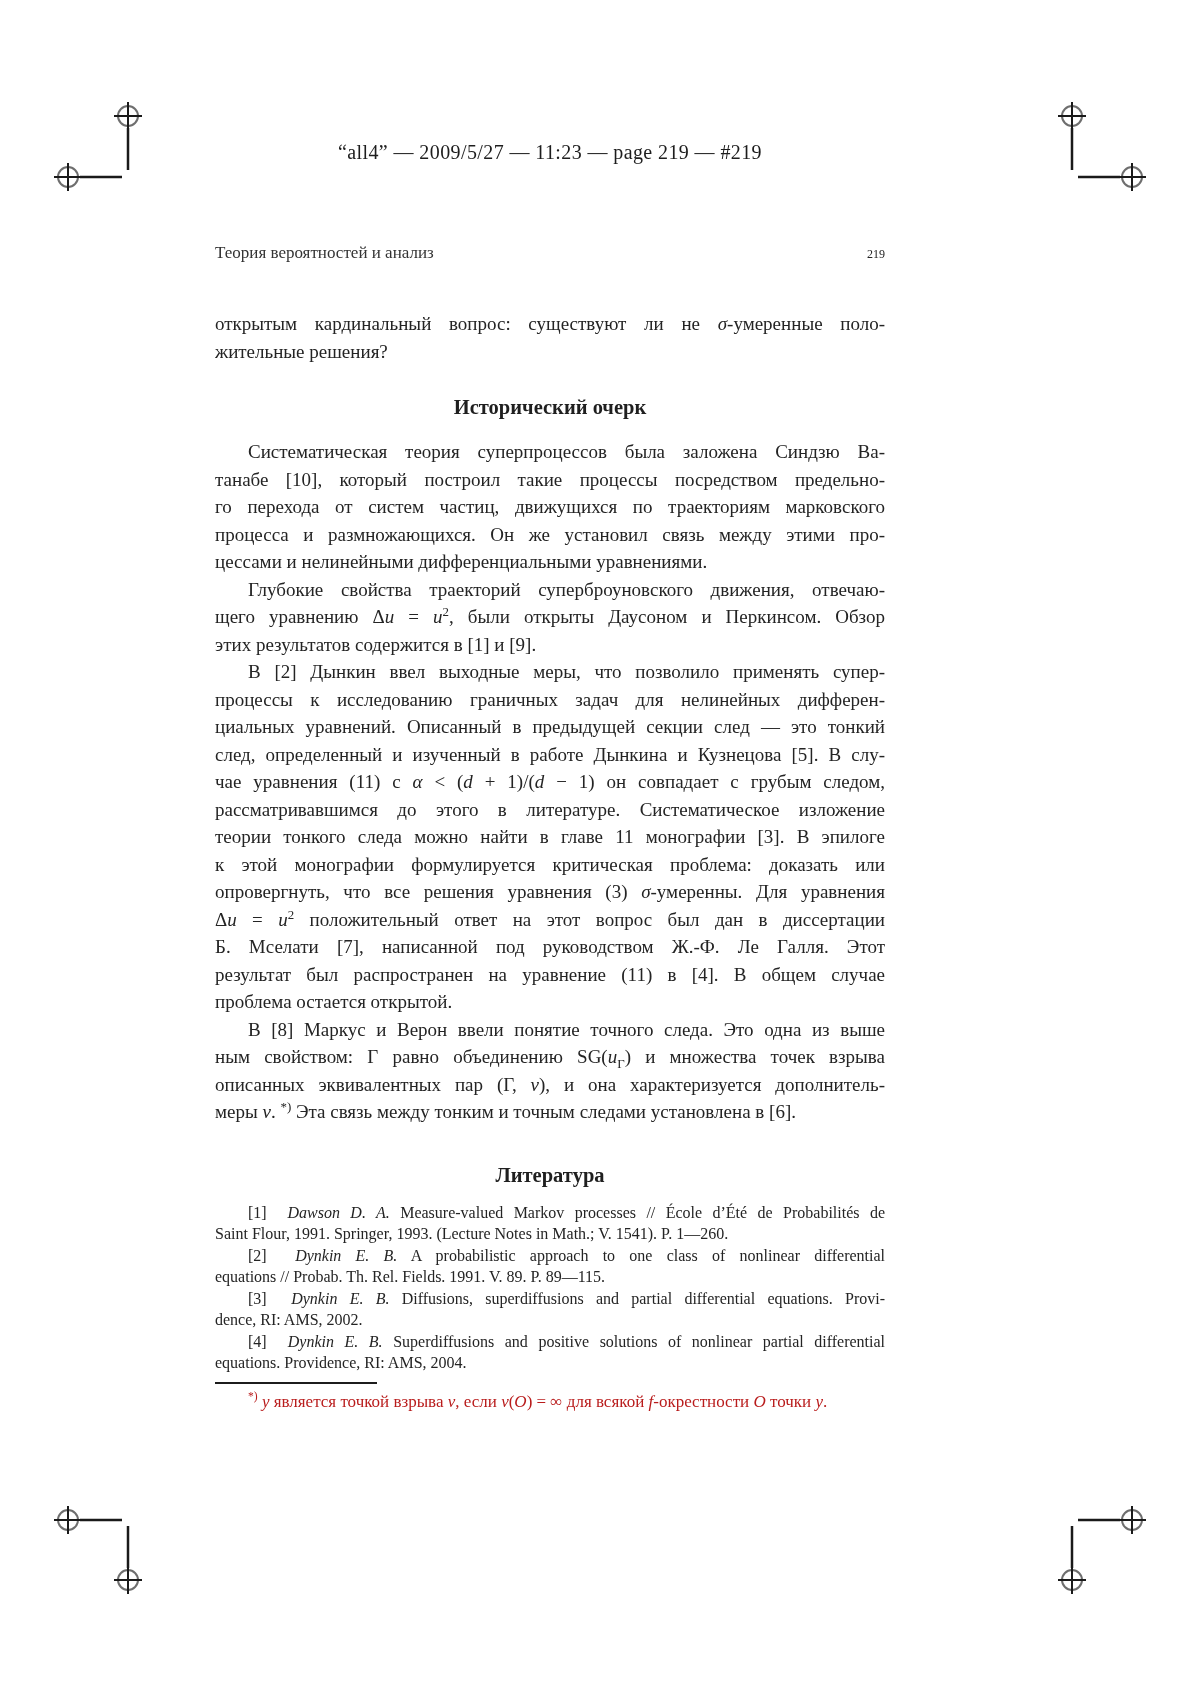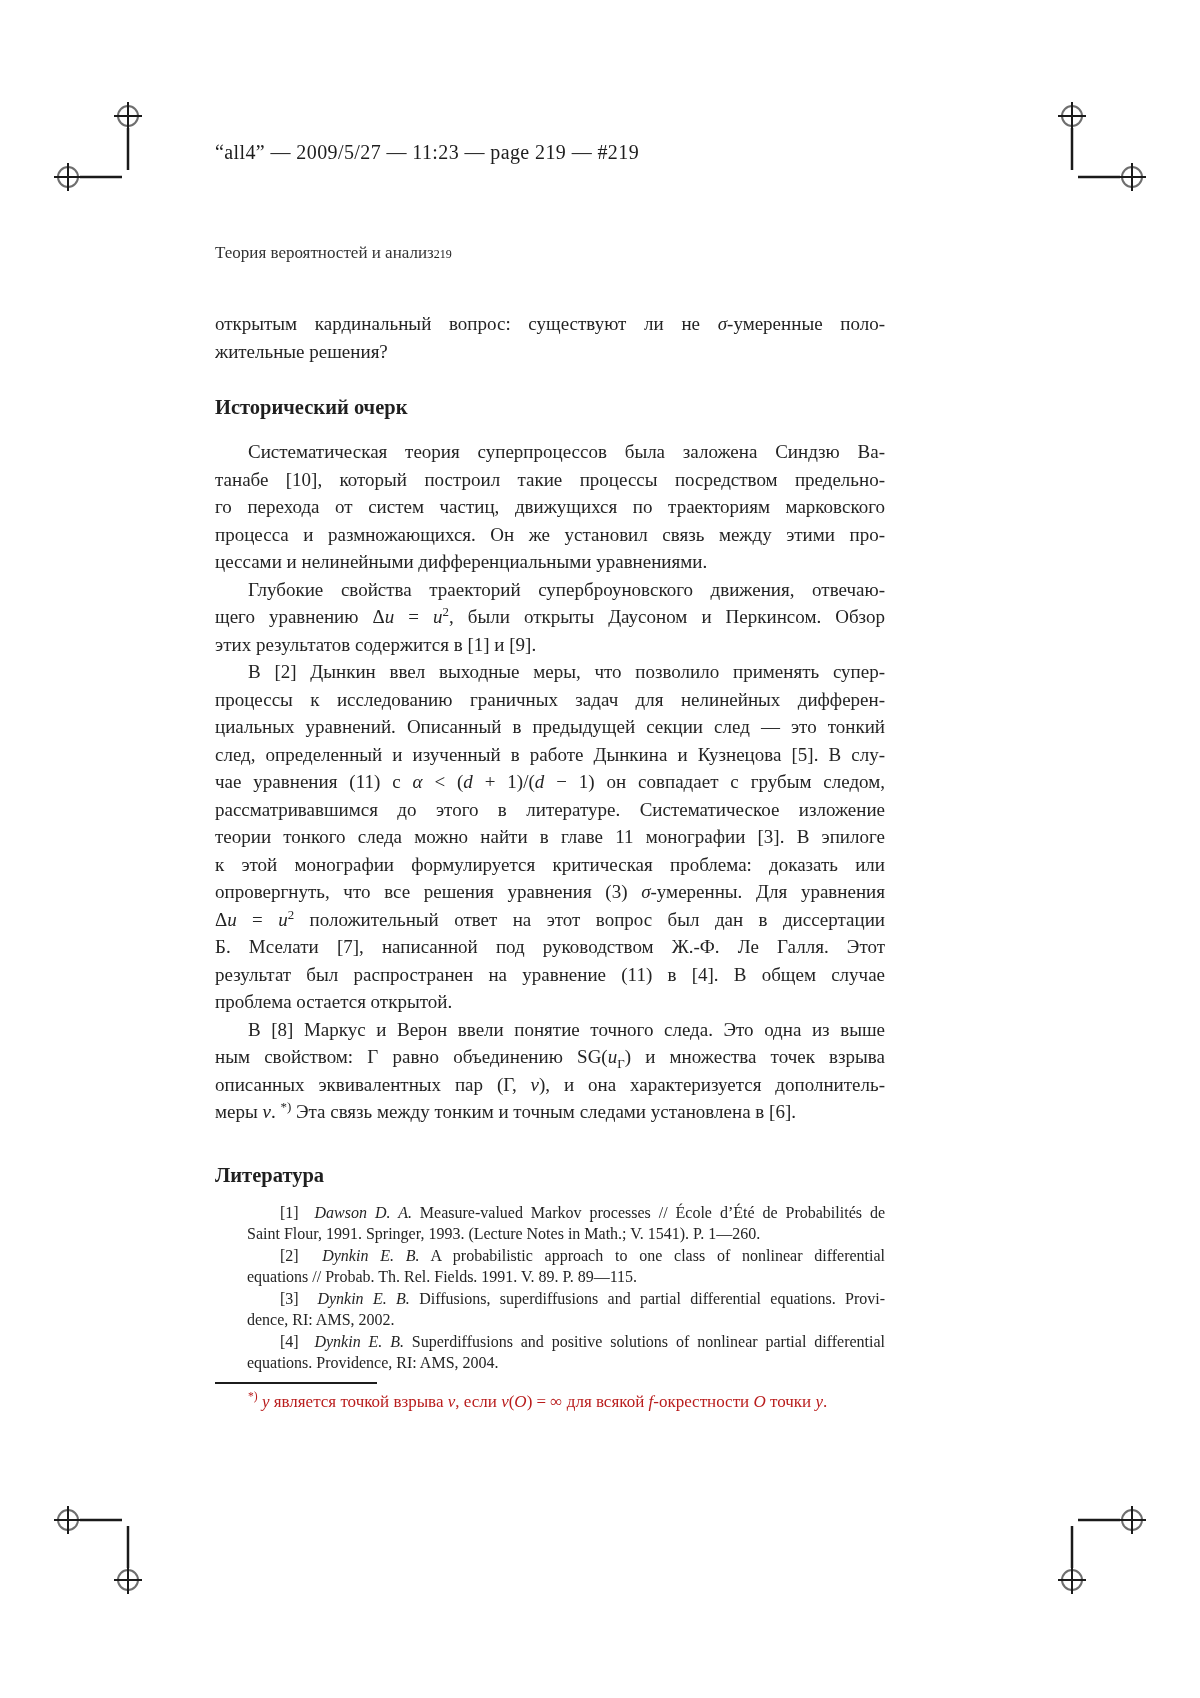--- a/index.html
+++ b/index.html
@@ -4,45 +4,45 @@
 <style>
   html,body{margin:0;padding:0;}
   body{
     width:1200px;height:1698px;position:relative;background:#ffffff;
     font-family:"Liberation Serif","DejaVu Serif",serif;color:#262626;
     overflow:hidden;
   }
   .page{position:absolute;inset:0;}
   .crop-header{
     position:absolute;left:215px;width:670px;top:141px;
-    text-align:left;font-size:20px;color:#1d1d1d;letter-spacing:.4px;
+    text-align:center;font-size:20px;color:#1d1d1d;letter-spacing:.4px;
   }
   .running-head{
     position:absolute;left:215px;width:670px;top:243px;
-    display:flex;align-items:baseline;
+    display:flex;justify-content:space-between;align-items:baseline;
   }
   .rh-title{font-size:17px;color:#333;}
   .rh-page{font-size:12px;color:#222;}
   .content{
     position:absolute;left:215px;top:310px;width:670px;
     font-size:19px;line-height:27.5px;color:#242424;
   }
   .para .line{
     height:27.5px;overflow:hidden;
     text-align:justify;text-align-last:justify;text-justify:inter-word;
   }
   .para .line.last{text-align-last:left;}
   .para .line.indent{padding-left:33px;}
   .sec-heading{
-    font-size:20.5px;font-weight:bold;
+    font-size:20.5px;font-weight:bold;text-align:center;
     line-height:27px;height:27px;margin:0;color:#1f1f1f;
   }
   .h-history{margin-top:29px;margin-bottom:17px;}
   .h-lit{margin-top:36px;margin-bottom:13px;}
-  .refs{font-size:16px;line-height:21.5px;margin-left:32px;}
+  .refs{font-size:16px;line-height:21.5px;}
   .refs .line{height:21.5px;}
   .footnote-rule{
     width:162px;border-top:2px solid #1c1c1c;margin-top:8px;height:0;
   }
   .footnote{
     margin-top:6px;font-size:17px;line-height:23px;color:#b91c1c;
     padding-left:33px;text-indent:0;
   }
   sup{font-size:68%;line-height:0;vertical-align:super;}
   sub{font-size:68%;line-height:0;vertical-align:sub;}

